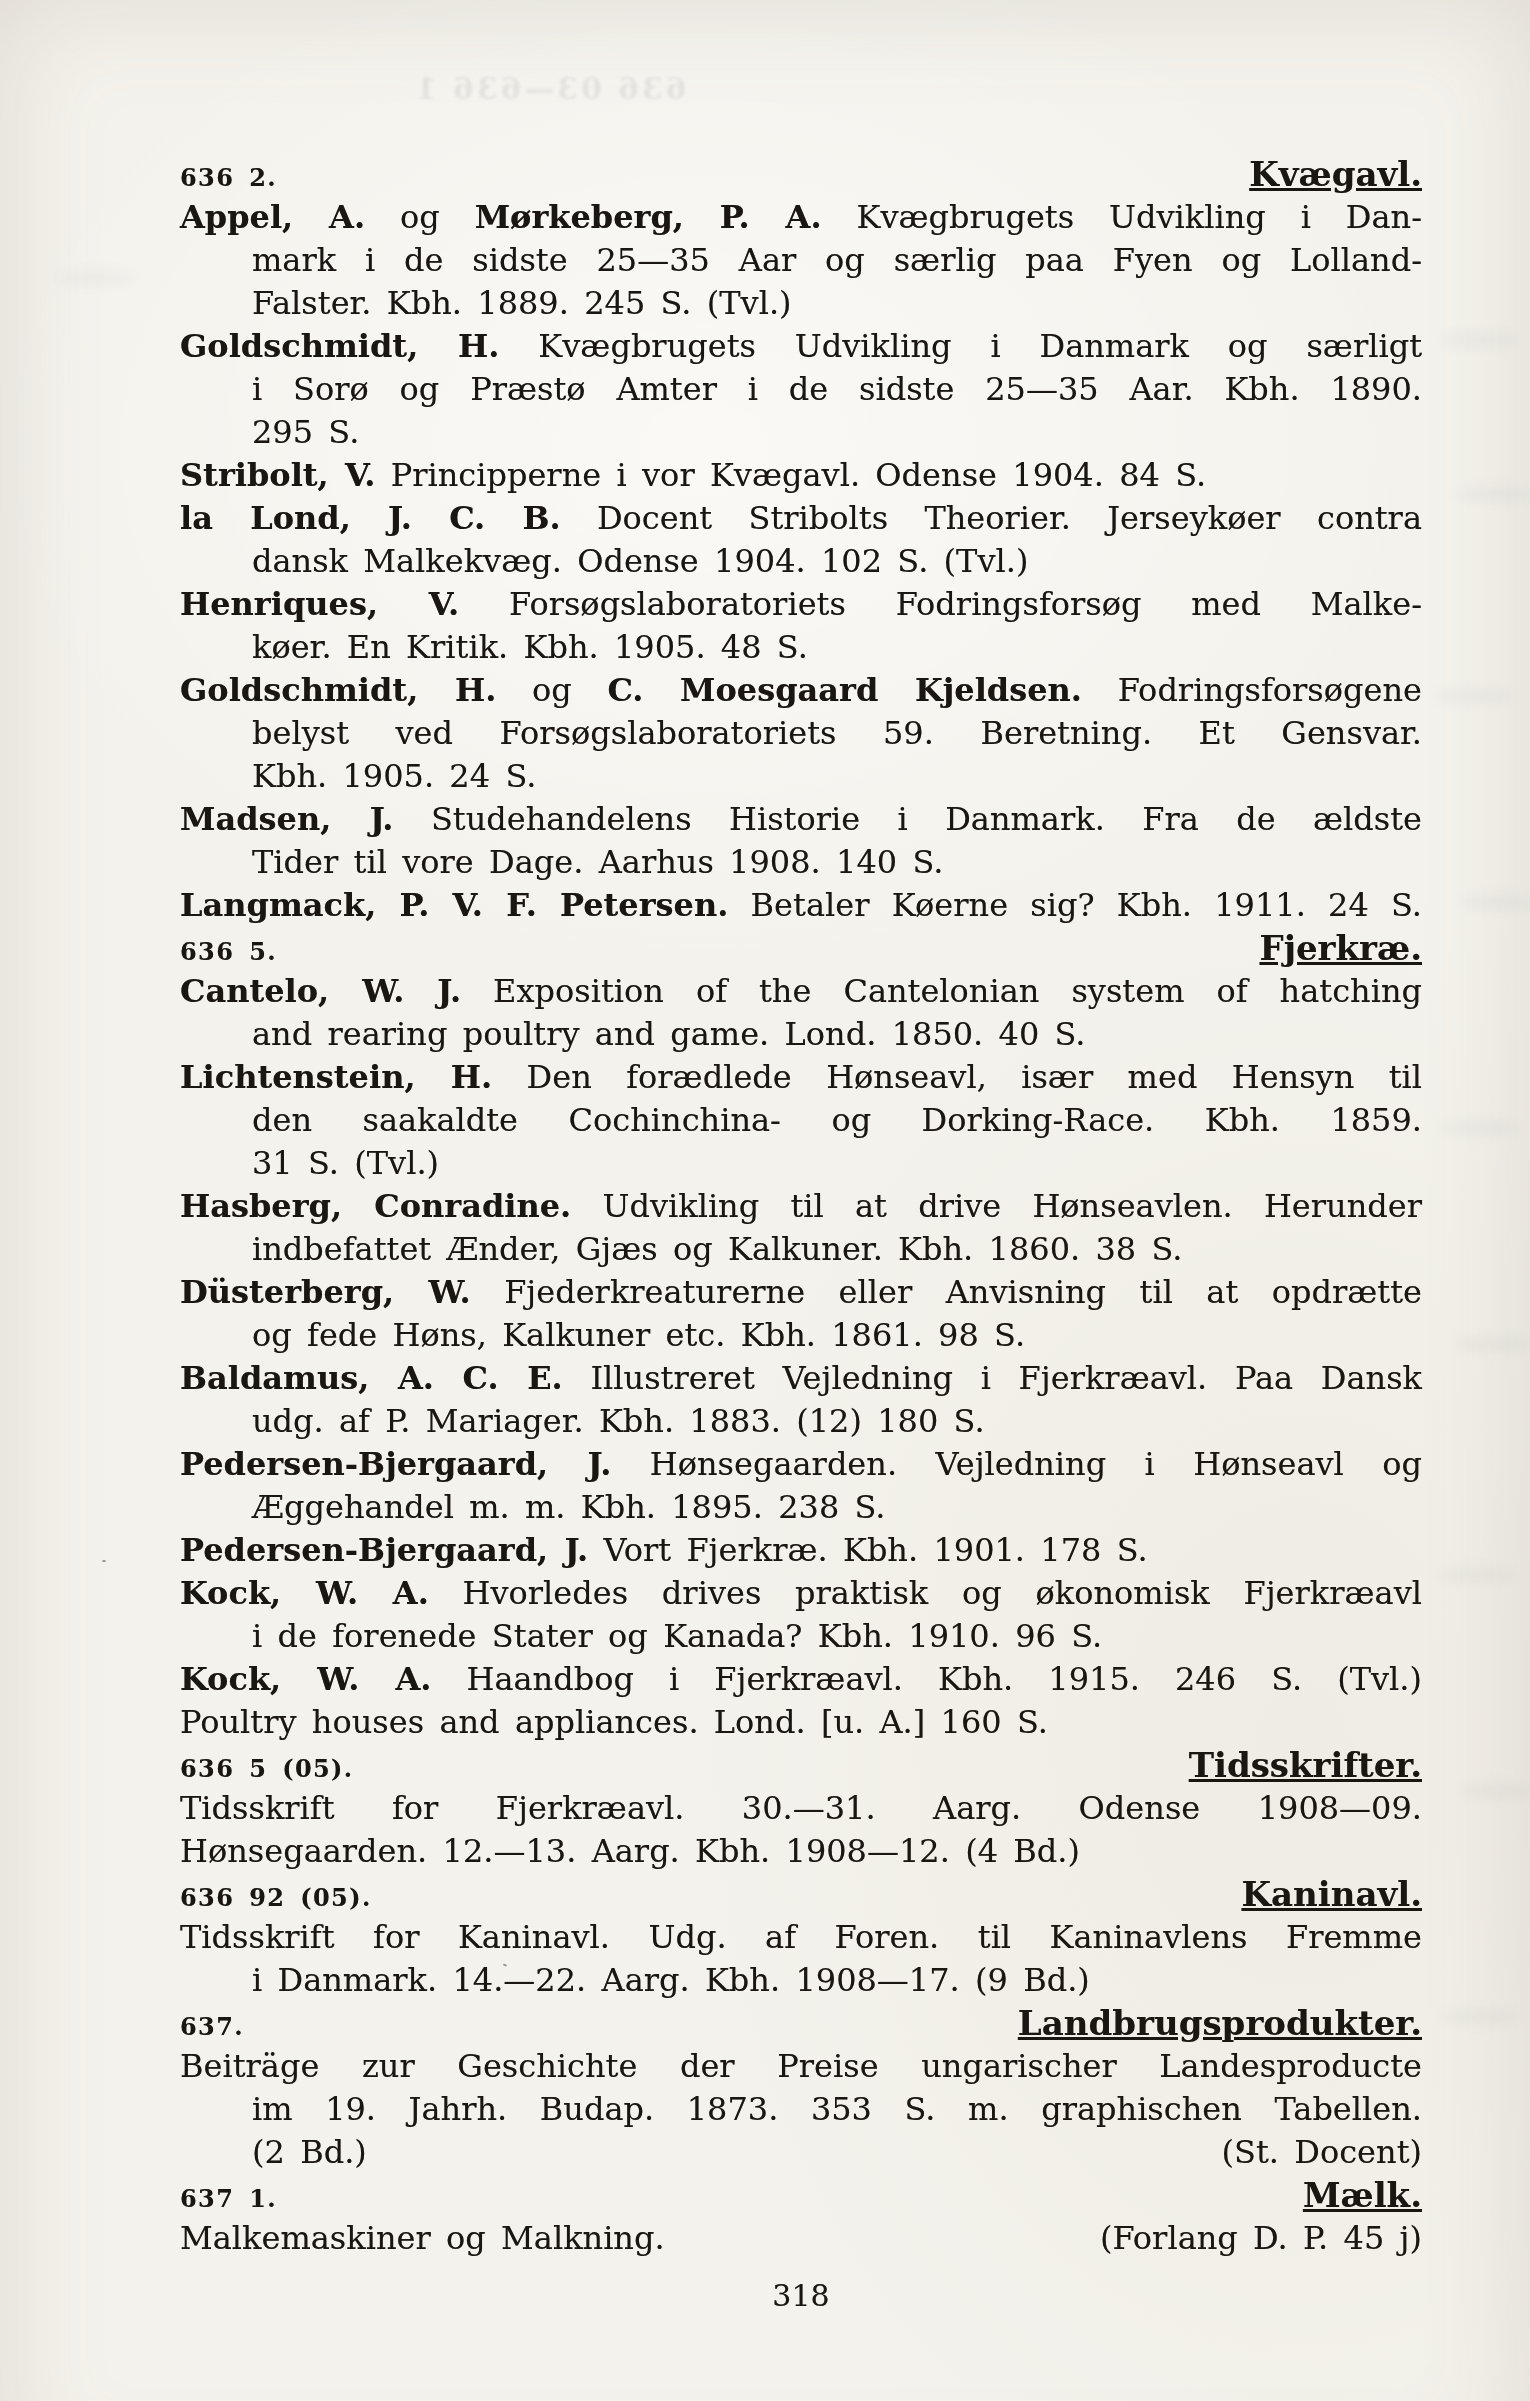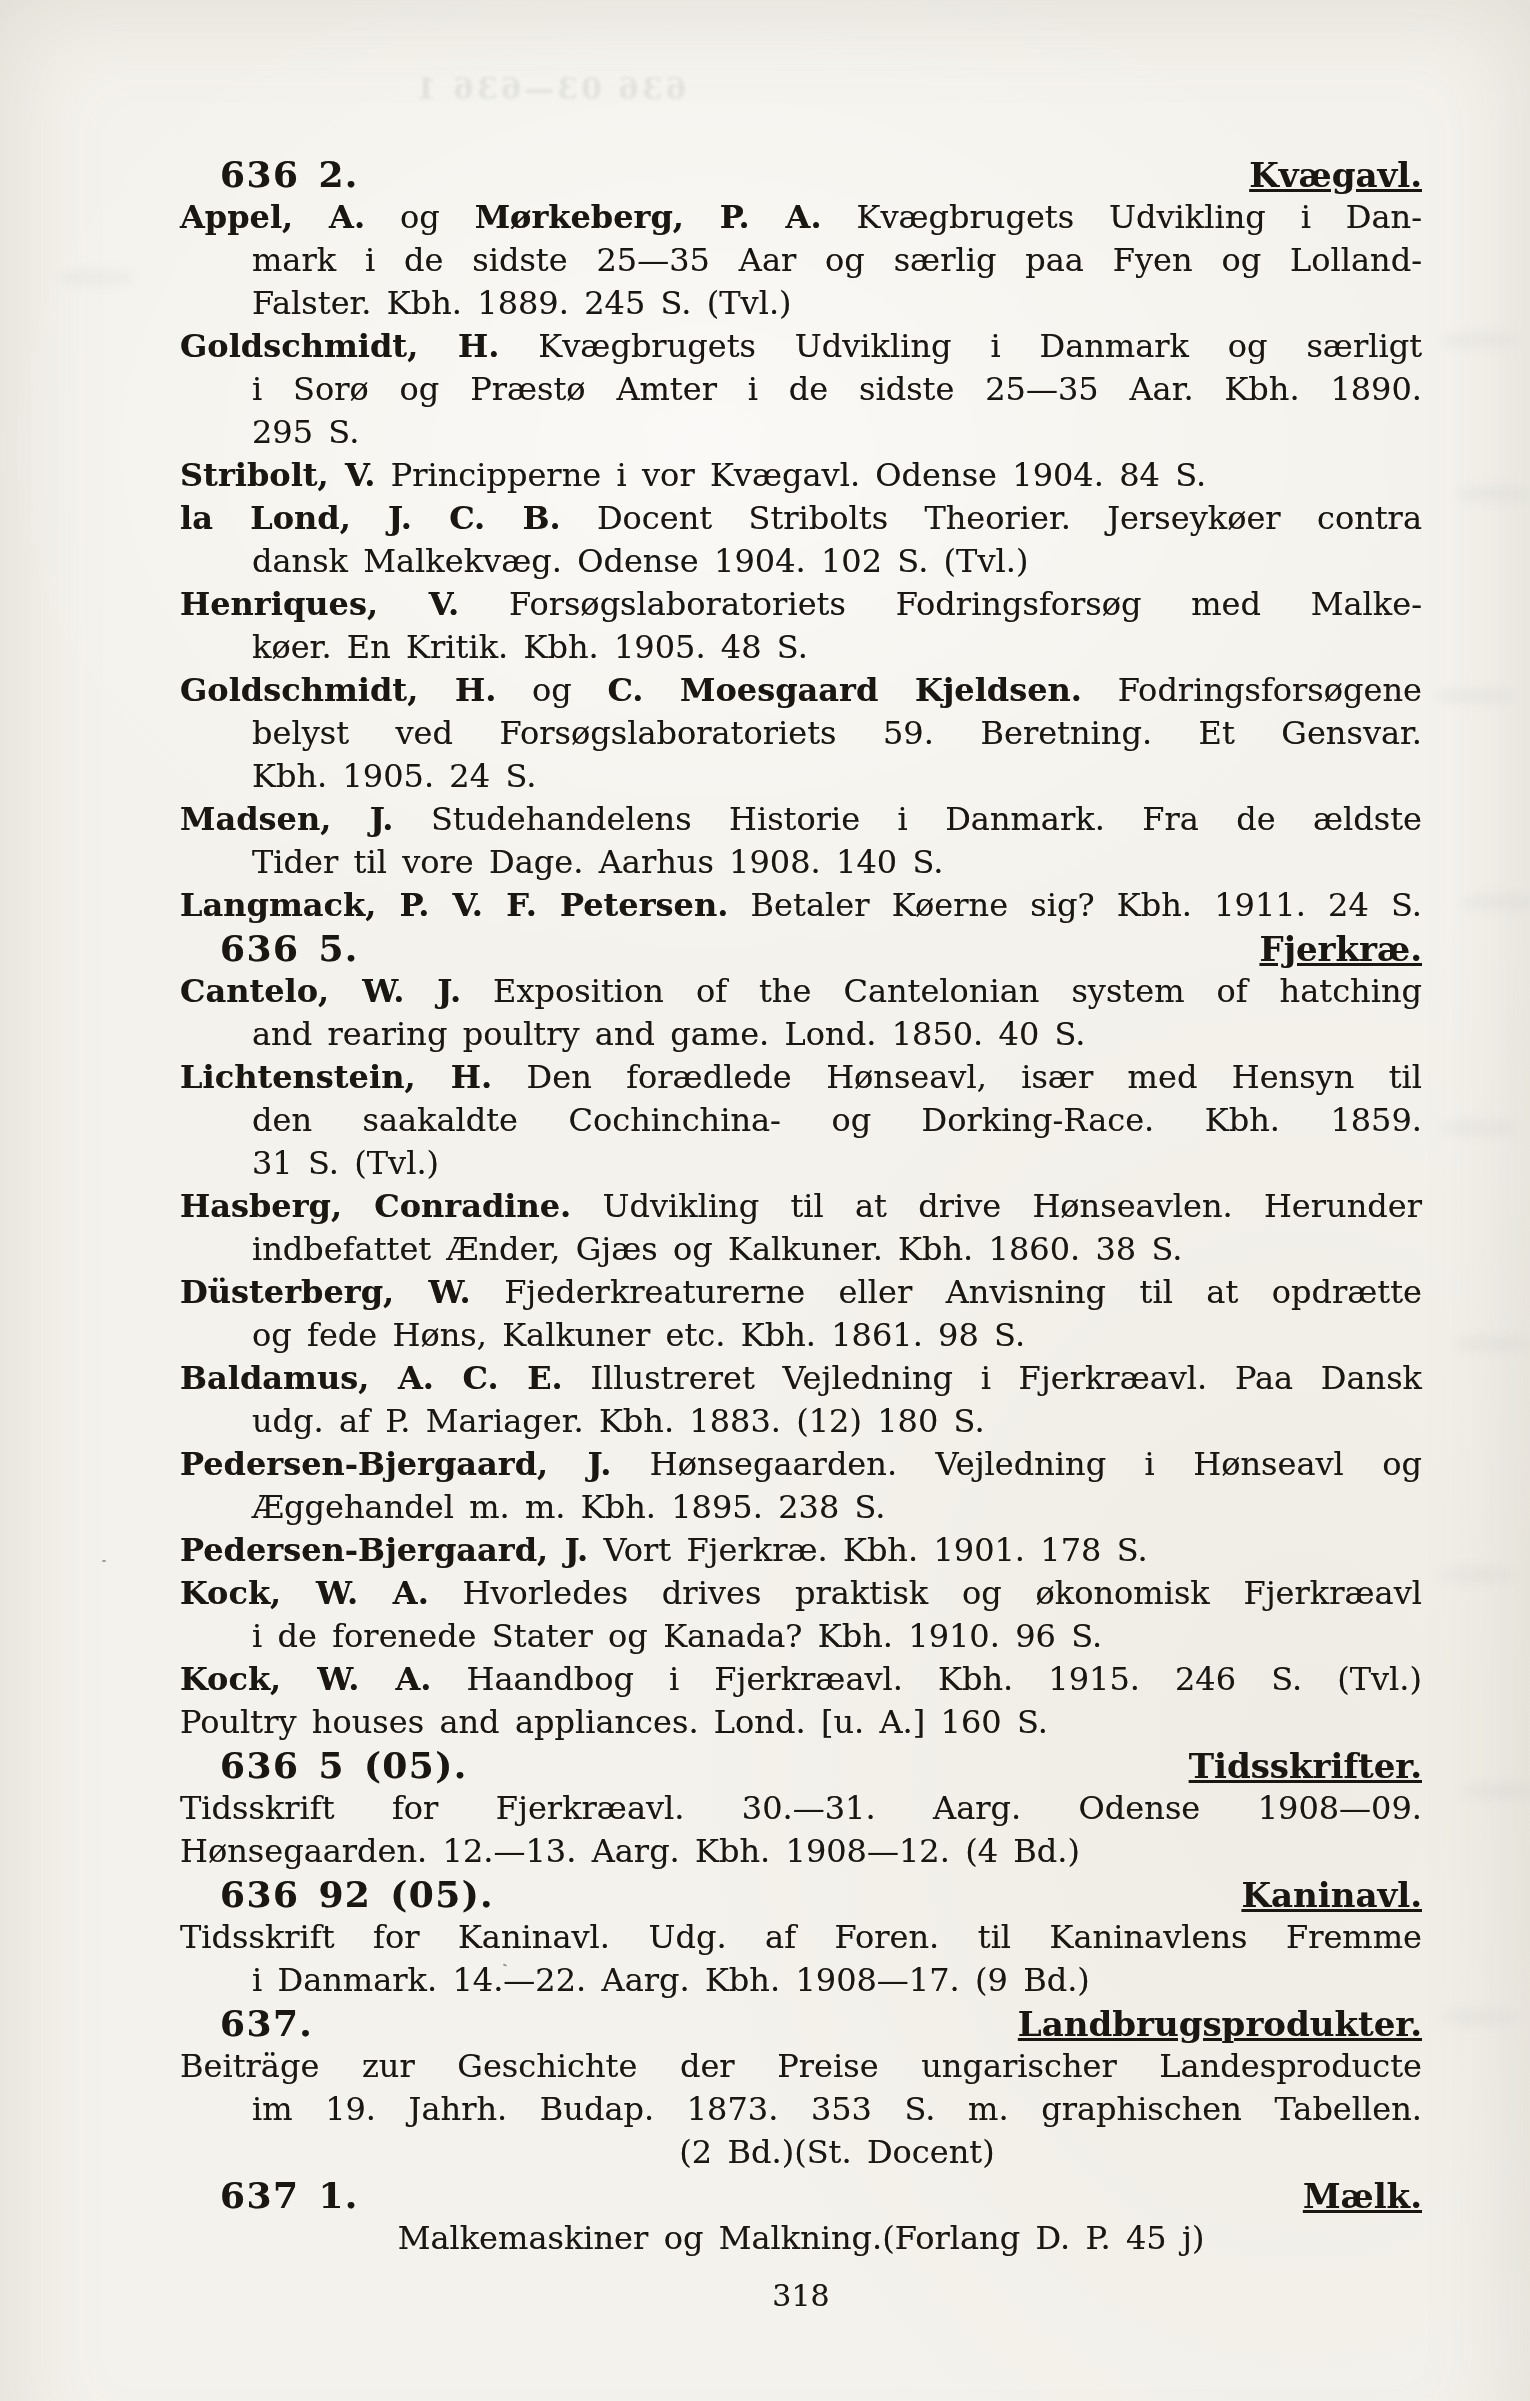--- a/index.html
+++ b/index.html
@@ -20,23 +20,23 @@
     font-size:32px;line-height:43px;height:43px;
     word-spacing:.16em;
     text-rendering:optimizeLegibility;
     text-shadow:0 0 0.5px rgba(20,15,10,.4);
     white-space:normal;
   }
   .line.ind{padding-left:72px;}
   .line.j{text-align:justify;text-align-last:justify;}
   .b{font-weight:bold;}
   .line.header{display:flex;justify-content:space-between;align-items:baseline;}
-  .line.header .code{font-size:36px;letter-spacing:1.4px;margin-left:40px;}
+  .line.header .code{font-size:24px;letter-spacing:1.4px;}
   .line.header .heading{font-size:34px;text-decoration:underline;}
-  .line.split{display:flex;justify-content:center;align-items:baseline;}
+  .line.split{display:flex;justify-content:space-between;align-items:baseline;}
   .page-number{
     position:absolute;left:180px;top:2278px;width:1242px;
     text-align:center;font-size:30px;
     text-shadow:0 0 0.5px rgba(20,15,10,.35);
   }
   .ghost{
     position:absolute;left:413px;top:71px;
     transform:scaleX(-1);
     font-size:30px;font-weight:bold;
     color:#6e7680;opacity:.13;filter:blur(1.4px);

